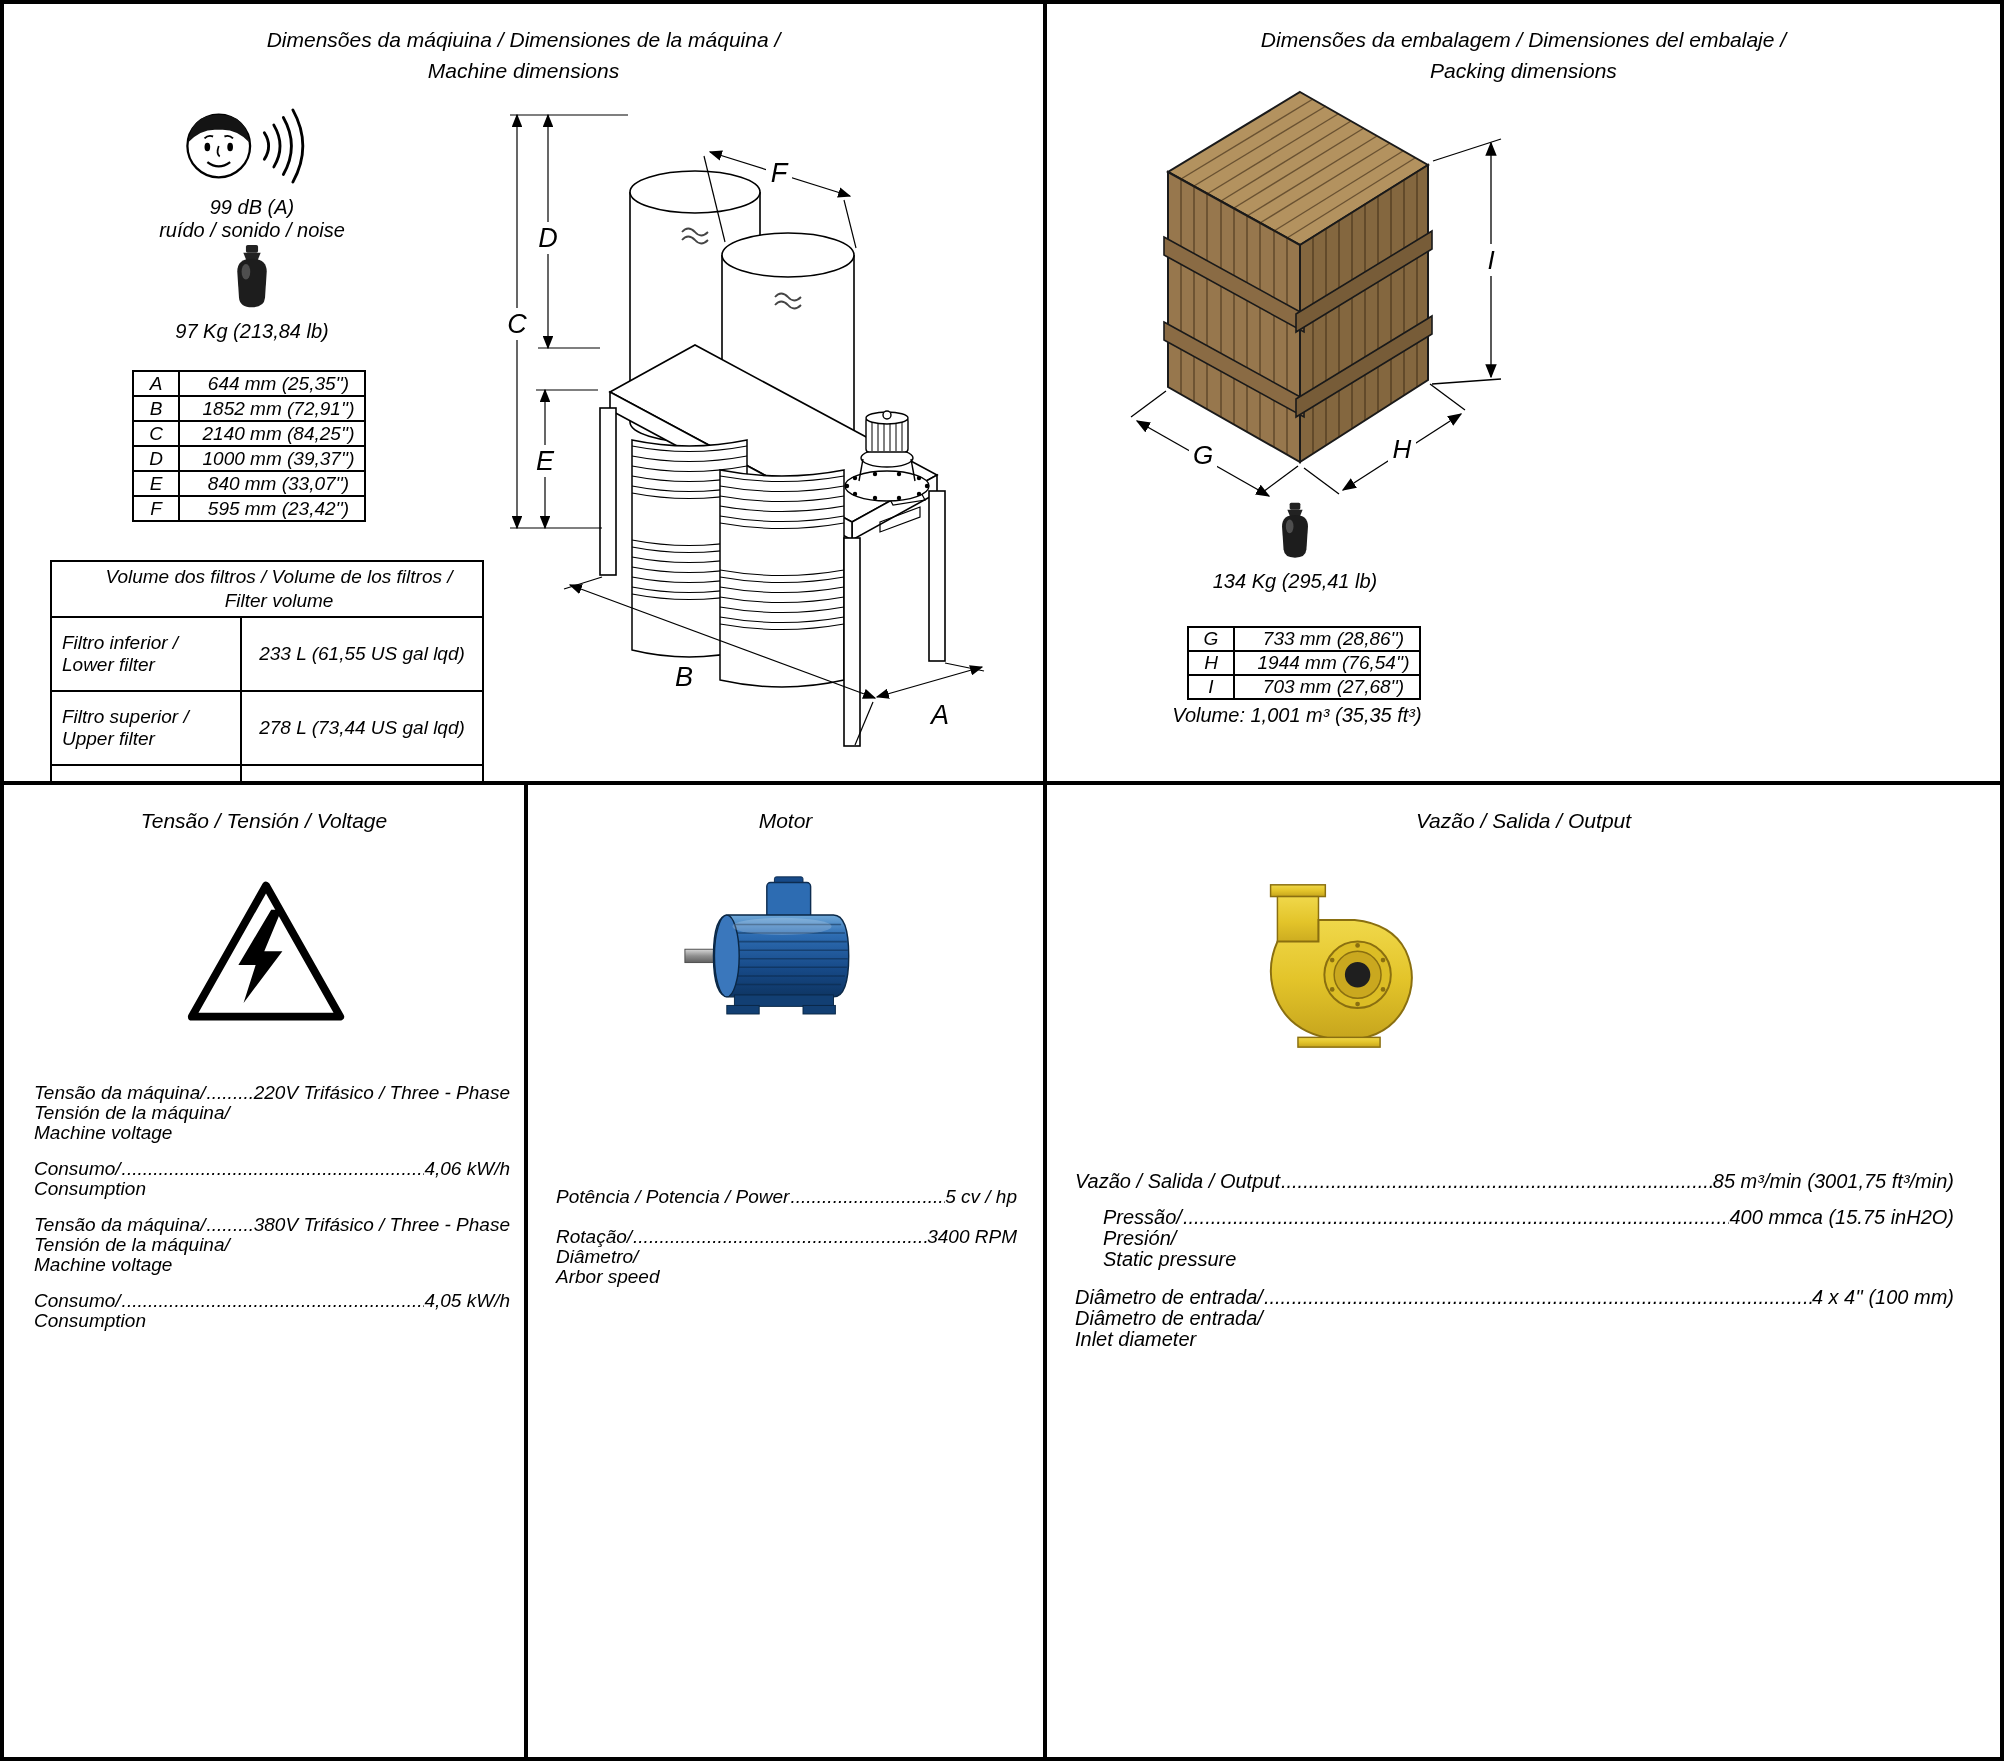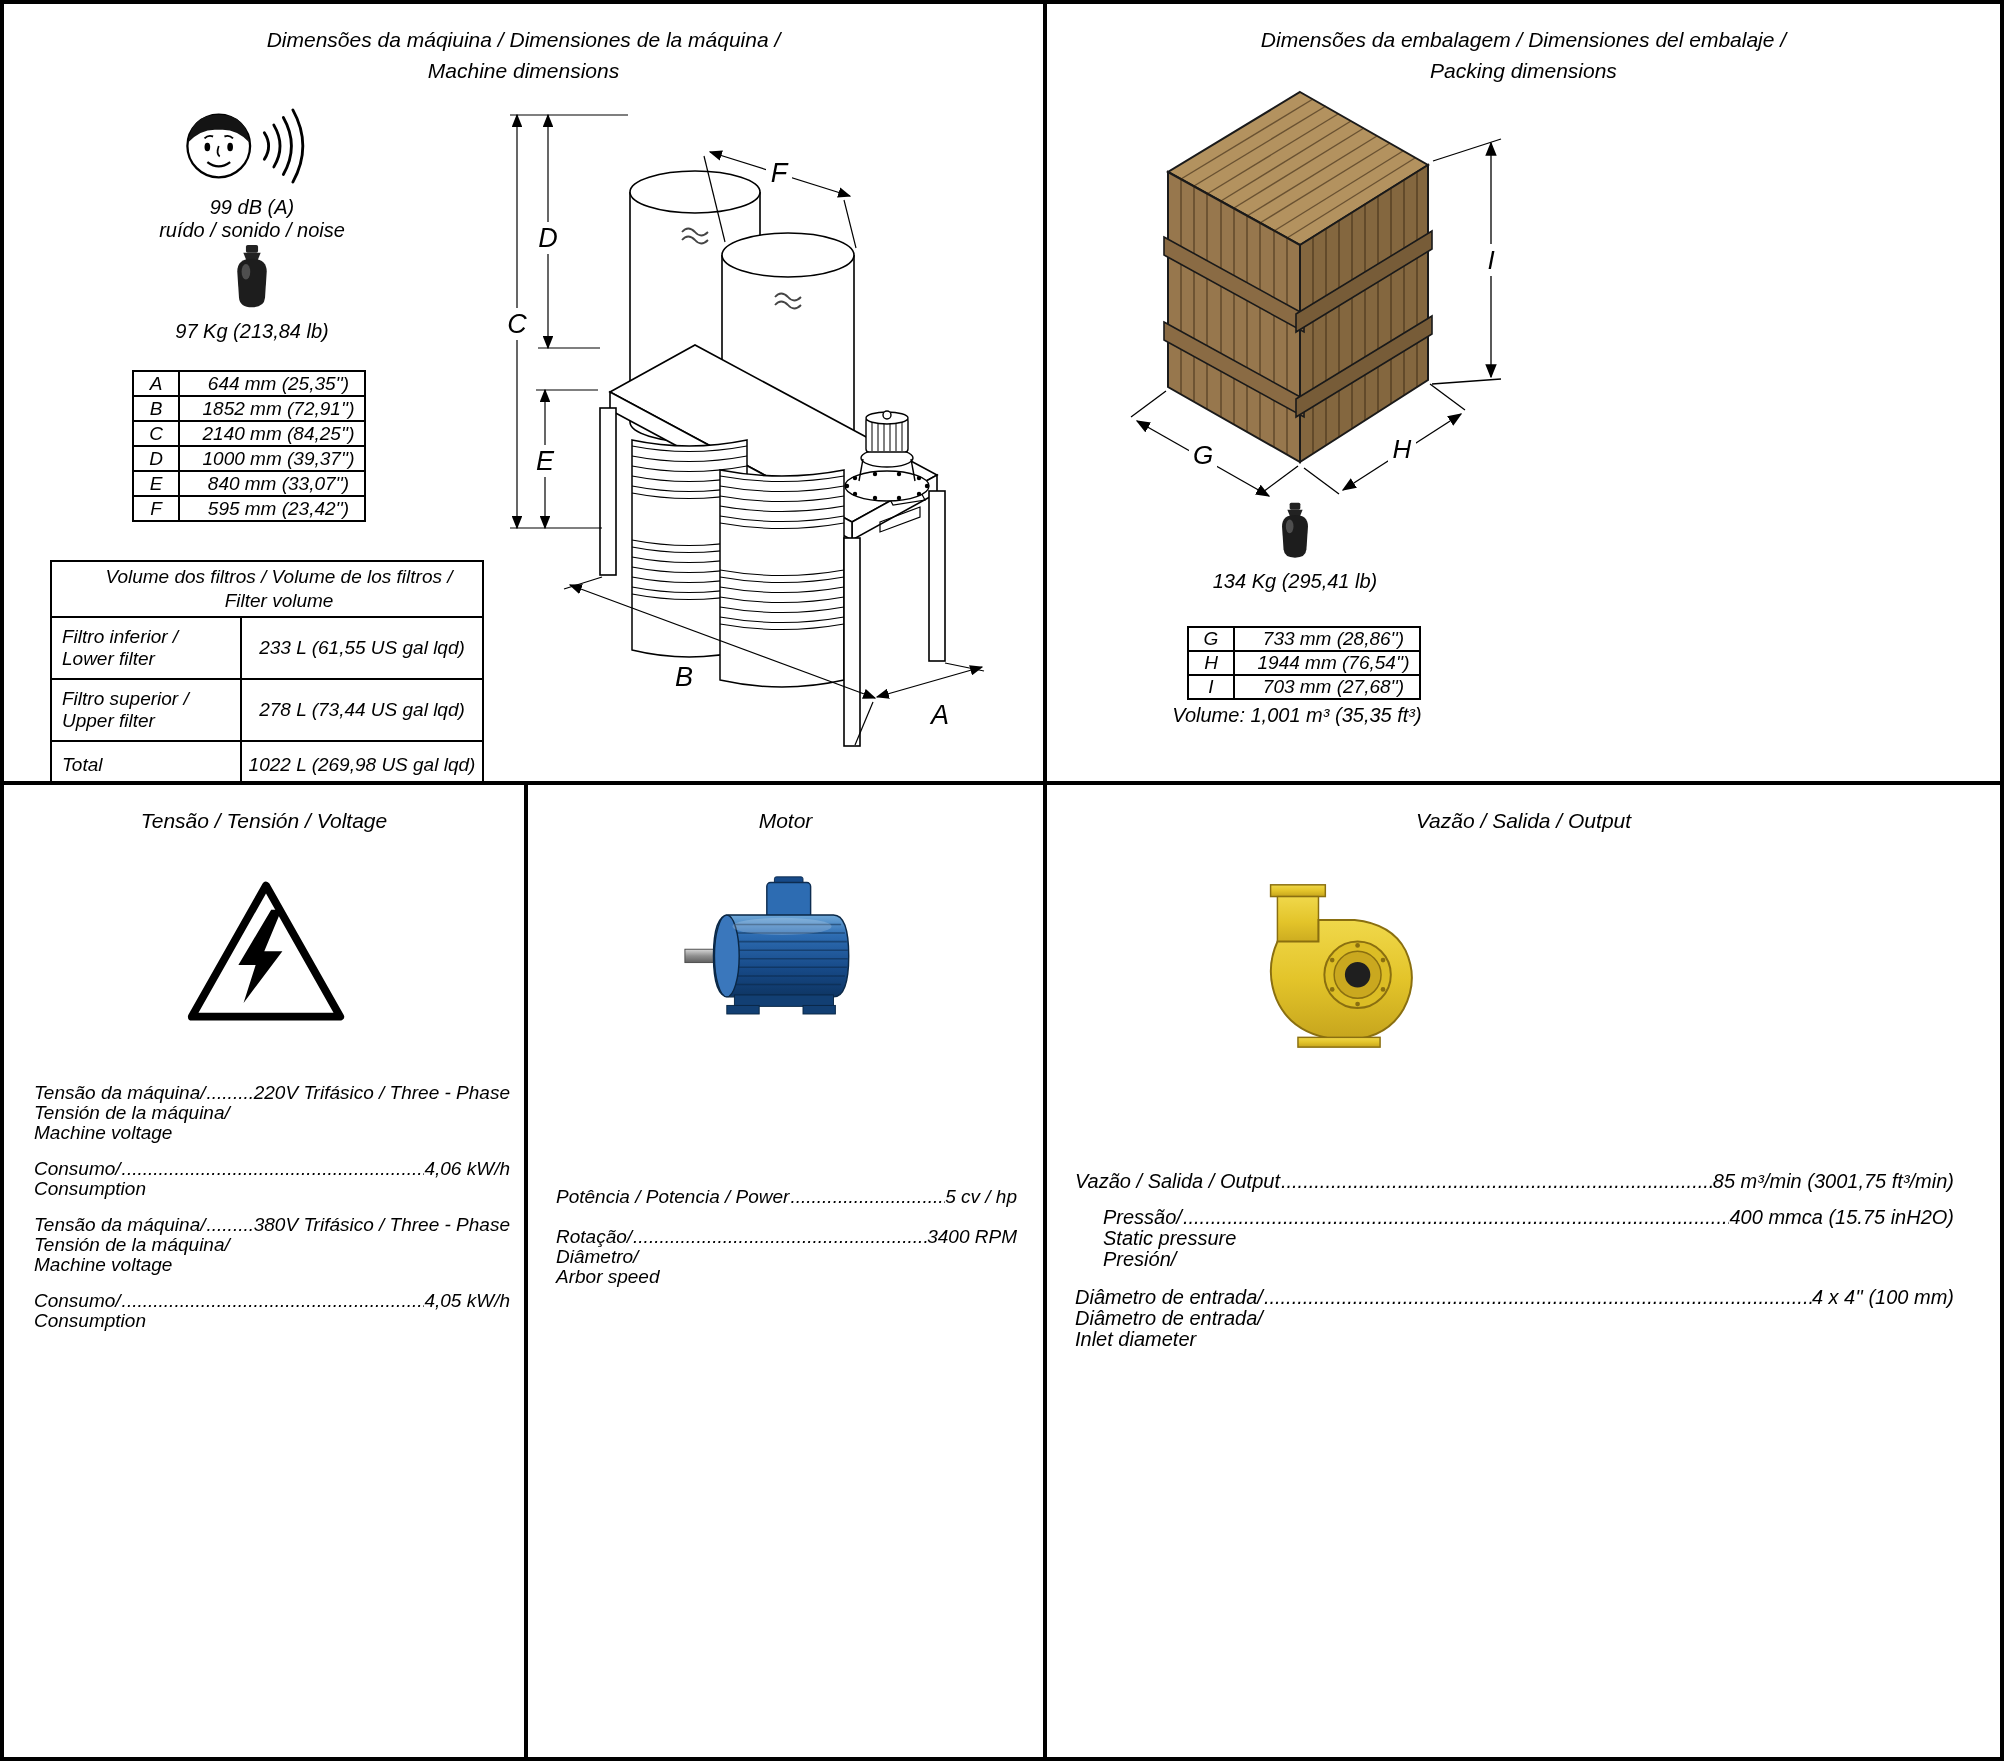--- a/index.html
+++ b/index.html
@@ -44,21 +44,21 @@
   .dim-table td{ border:2px solid #000; font-size:19px; height:25px; text-align:center; padding:0 8px; }
   .dim-table td.k{ width:46px; padding:0 4px; }
   .dim-table td.v{ min-width:186px;padding-left:21px; }
   .dt-machine{ left:128px; top:366px; }
   .gi-table{ left:140px; top:622px; }
   .gi-table td{ height:24px; }
 
   .ft{ position:absolute; left:46px; top:556px; width:434px; }
   .ft th, .ft td{ border:2px solid #000; font-size:19px; font-weight:400; }
   .ft th{ height:56px; text-align:center; line-height:24px;padding-left:24px; }
-  .ft td.lbl{ width:190px; text-align:left; padding:8px 10px; line-height:22px; }
+  .ft td.lbl{ width:190px; text-align:left; padding:14px 10px; line-height:22px; }
   .ft td.val{ text-align:center; }
   .ft tr.r{ height:48px; }
 
   .machine-svg{ position:absolute; left:478px; top:86px; }
   .crate-svg{ position:absolute; left:70px; top:75px; }
   .pk-volume{ position:absolute; left:30px; top:700px; width:440px; text-align:center; font-size:20px; }
 
   
   .tri-svg{ position:absolute; left:180px; top:88px; }
   .m-svg{ position:absolute; left:155px; top:88px; }
@@ -562,22 +562,22 @@
         <span class="ll">Vazão / Salida / Output</span>
         <span class="leader">..........................................................................................................................................................................................</span>
         <span class="lv">85 m³/min (3001,75 ft³/min)</span>
       </div>
       <div class="gap15">
         <div class="leader-line">
           <span class="ll">Pressão/</span>
           <span class="leader">..........................................................................................................................................................................................</span>
           <span class="lv">400 mmca (15.75 inH2O)</span>
         </div>
+        <div>Presión/</div>
         <div>Static pressure</div>
-        <div>Presión/</div>
       </div>
       <div class="gap17">
         <div class="leader-line">
           <span class="ll">Diâmetro de entrada/</span>
           <span class="leader">..........................................................................................................................................................................................</span>
           <span class="lv">4 x 4'' (100 mm)</span>
         </div>
         <div>Diâmetro de entrada/</div>
         <div>Inlet diameter</div>
       </div>

